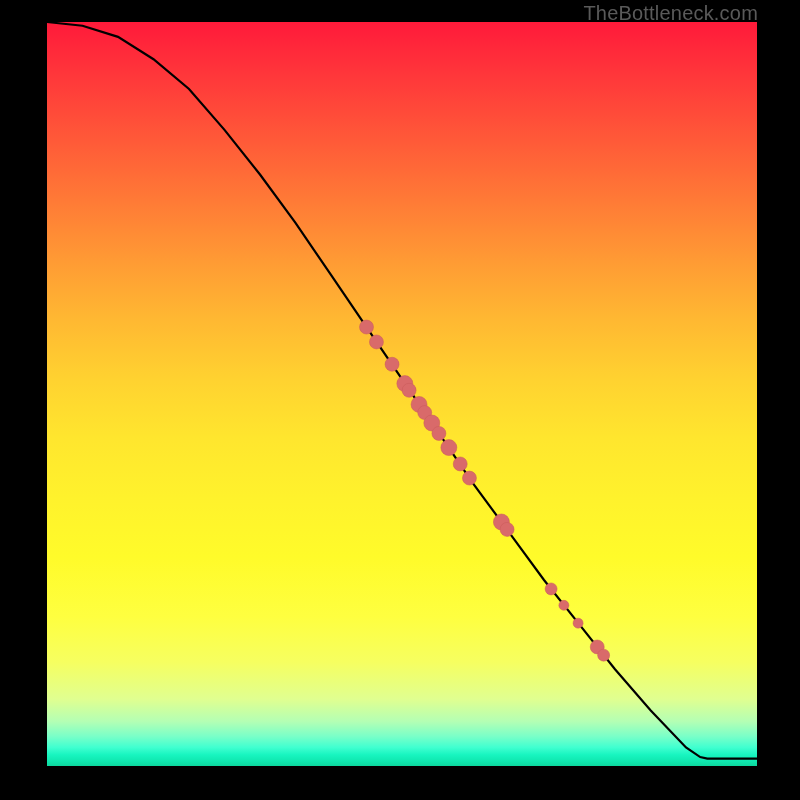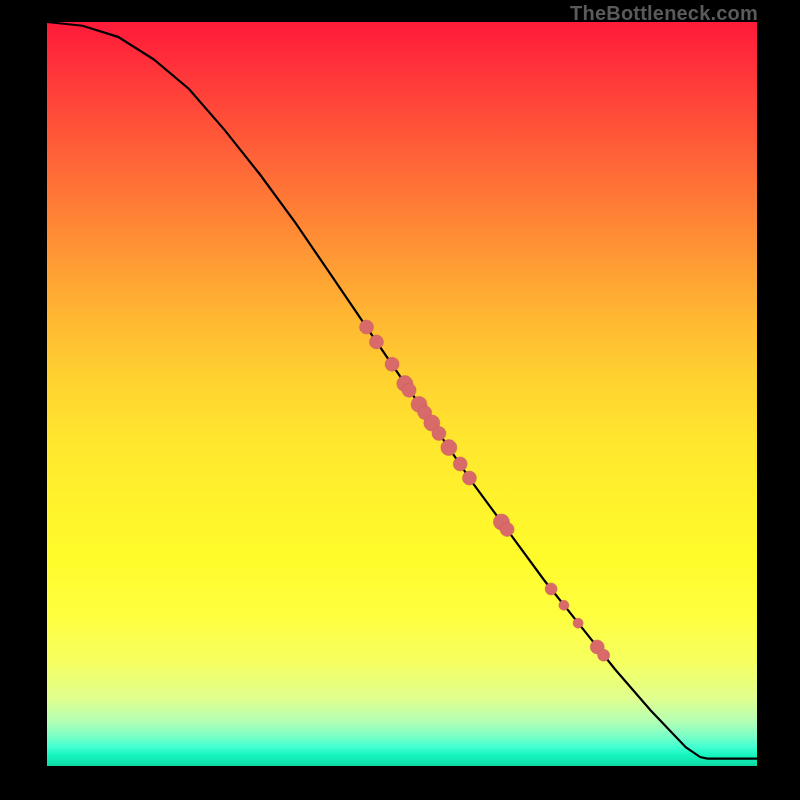--- a/index.html
+++ b/index.html
@@ -36,21 +36,21 @@
       #18f5c0 98.5%,
       #10e8b0 99.3%,
       #0cd89e 100%);
   }
   .watermark {
     position: absolute;
     top: 2px;
     right: 42px;
     font-family: Arial, Helvetica, sans-serif;
     font-size: 20px;
-    font-weight: 700;
+    font-weight: 400;
     color: #5a5a5a;
     letter-spacing: 0.2px;
   }
   svg.curve {
     position: absolute;
     left: 0; top: 0;
     width: 710px; height: 744px;
     overflow: visible;
   }
   .pt {

